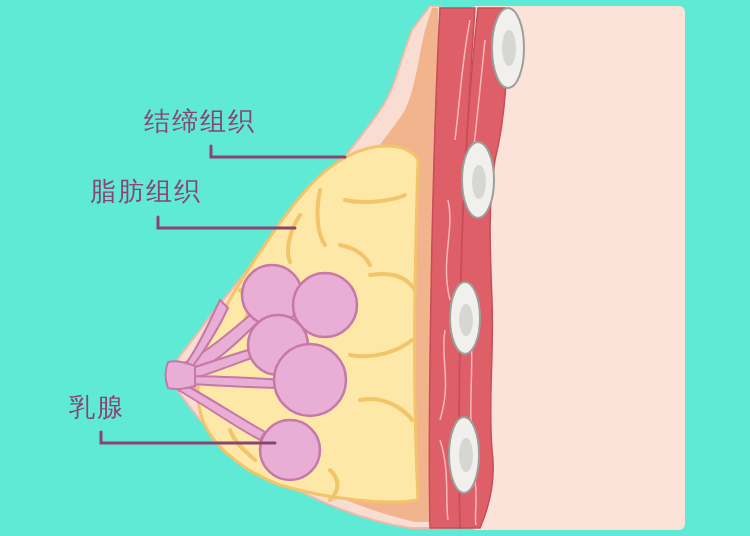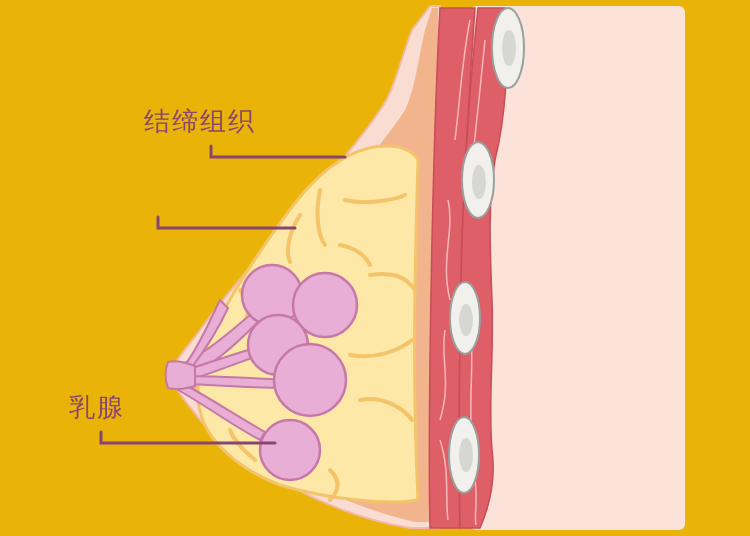--- a/index.html
+++ b/index.html
@@ -1,16 +1,16 @@
 <!DOCTYPE html>
 <html><head>
 <meta charset="utf-8">
 <style>
   html,body{margin:0;padding:0;background:#ffffff;}
-  #stage{position:relative;width:750px;height:536px;overflow:hidden;background:#eab308;font-family:"DejaVu Sans",sans-serif;}
+  #stage{position:relative;width:750px;height:536px;overflow:hidden;background:#5eead4;font-family:"DejaVu Sans",sans-serif;}
   svg{position:absolute;left:0;top:0;}
   .label{position:absolute;color:#8a4472;font-size:26px;letter-spacing:2px;white-space:nowrap;line-height:1;}
 </style>
 </head>
 <body>
 
 <div id="stage">
   <svg width="750" height="536" viewBox="0 0 750 536">
 
     <rect x="470" y="6" width="215" height="524" rx="6" fill="#fbe3d9"></rect>
@@ -78,14 +78,15 @@
     </g>
 
     <g fill="none" stroke="#8a4472" stroke-width="3" stroke-linecap="round">
       <path d="M211 146 L211 157 L345 157"></path>
       <path d="M158 217 L158 228 L295 228"></path>
       <path d="M101 432 L101 443 L275 443"></path>
     </g>
   </svg>
 
   <div class="label" style="left:144px;top:108px;">结缔组织</div>
+  <div class="label" style="left:90px;top:178px;">脂肪组织</div>
   <div class="label" style="left:69px;top:394px;">乳腺</div>
 </div>
 
 </body></html>

